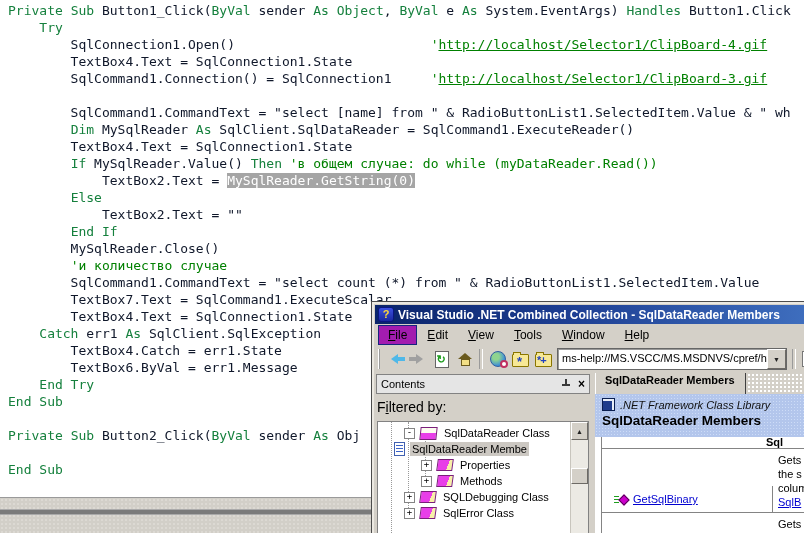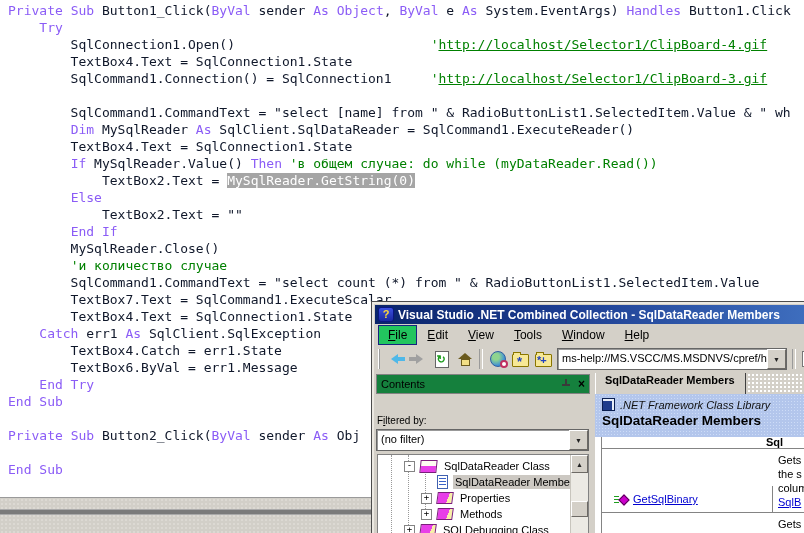--- a/index.html
+++ b/index.html
@@ -4,21 +4,21 @@
 <style>
   html,body{margin:0;padding:0;}
   .screen{position:relative;width:804px;height:533px;overflow:hidden;background:#fff;
           font-family:"Liberation Sans",sans-serif;}
 
   
   .code-editor{position:absolute;left:0;top:0;width:804px;height:497px;background:#fff;
     overflow:hidden;padding:2px 0 0 8px;z-index:1;}
   .code-line{height:17px;white-space:pre;font-family:"DejaVu Sans Mono",monospace;
     font-size:13px;line-height:17px;color:#000;}
-  .seg-k{color:#8b5cf6;}
+  .seg-k{color:#15803d;}
   .seg-c{color:#008000;}
   .seg-u{color:#008000;text-decoration:underline;}
   .seg-x{background:#a5a5a5;color:#ffffff;}
   .seg-p{color:#0f172a;}
 
   
   .bottom-strip{position:absolute;left:0;top:497px;width:804px;height:36px;z-index:2;
     background:#d2cfc8;border-top:1px solid #9a9a9a;
     background-image:radial-gradient(#dcd9d3 0.8px,transparent 0.8px);background-size:4px 4px;}
   .strip-line{margin-top:11px;height:4px;background:#7b7b7b;
@@ -31,21 +31,21 @@
 
   .title-bar{height:19px;display:flex;align-items:center;gap:4px;padding-left:3px;
     background:linear-gradient(90deg,#0a246a 0%,#1e3f93 45%,#3f6fbf 100%);}
   .help-q{width:14px;height:13px;flex:none;background:linear-gradient(#3c50e0,#1b2aa0);
     border:1px solid #0a1680;border-radius:3px;color:#ffd836;
     font:bold 11px/12px "Liberation Sans",sans-serif;text-align:center;}
   .title-text{color:#fff;font-weight:bold;font-size:12px;white-space:nowrap;}
 
   .menu-bar{height:21px;display:flex;align-items:center;font-size:12px;padding-left:3px;}
   .menu-item{padding:2px 9px;border:1px solid transparent;}
-  .menu-item.focused{border:1px solid #16247e;background:#22c55e;}
+  .menu-item.focused{border:1px solid #16247e;background:#a21caf;}
   .ul{text-decoration:underline;}
 
   .toolbar{height:28px;display:flex;align-items:center;padding-left:2px;}
   .gripper{width:3px;height:20px;border-left:1px solid #fff;border-right:1px solid #9a9a9a;
     margin:0 4px 0 1px;}
   .tb-btns{display:flex;align-items:center;}
   .tb-btn{width:23px;height:22px;display:flex;align-items:center;justify-content:center;flex:none;}
   .tb-sep{width:2px;height:20px;border-left:1px solid #9a9a9a;border-right:1px solid #fff;
     margin:0 3px;flex:none;}
   
@@ -79,27 +79,27 @@
   .url-text{flex:1;font-size:11px;line-height:18px;padding-left:4px;white-space:nowrap;overflow:hidden;}
   .combo-btn{width:17px;background:#d4d0c8;border:1px solid;border-color:#fff #6d6a65 #6d6a65 #fff;
     display:flex;align-items:center;justify-content:center;font-size:7px;color:#222;flex:none;}
   .ic-new-window{width:16px;height:14px;background:#fff;border:1px solid #777;position:relative;flex:none;}
   .ic-new-window::after{content:"";position:absolute;left:1px;top:1px;width:6px;height:5px;background:#f6d94c;}
 
   
   .help-main{display:flex;height:165px;}
   .contents-panel{width:214px;flex:none;display:flex;flex-direction:column;padding:1px 0 0 1px;}
   .panel-header{height:18px;border:1px solid #828282;display:flex;align-items:center;
-    padding:0 4px;background:#15803d;}
+    padding:0 4px;background:#e5e5e5;}
   .panel-title{flex:1;font-size:11px;}
   .pin-icon{position:relative;width:11px;height:11px;margin-right:7px;}
   .pin-icon::before{content:"";position:absolute;left:5px;top:0;width:2px;height:6px;background:#3a3a3a;}
   .pin-icon::after{content:"";position:absolute;left:2px;top:5px;width:8px;height:2px;background:#3a3a3a;}
   .close-icon{font-size:12px;font-weight:bold;line-height:11px;}
-  .filter-label{font-size:10px;margin:21px 1px 3px 1px;}
+  .filter-label{font-size:14px;margin:5px 1px 3px 1px;}
   .filter-combo{height:20px;display:flex;background:#fff;border:1px solid #666;
     box-shadow:inset 1px 1px 0 #999;margin-right:1px;}
   .filter-value{flex:1;font-size:11px;line-height:18px;padding-left:4px;}
   .tree-box{flex:1;margin:3px 1px 0 1px;background:#fff;border:1px solid #828282;
     position:relative;overflow:hidden;padding-top:3px;}
   .vline{position:absolute;border-left:1px dotted #999;width:0;}
   .tree-row{height:16px;display:flex;align-items:center;position:relative;font-size:11px;
     white-space:nowrap;}
   .expander{width:9px;height:9px;flex:none;border:1px solid #848484;background:#fff;
     font:9px/7px "DejaVu Sans Mono",monospace;text-align:center;margin-right:5px;color:#000;}
@@ -249,35 +249,31 @@
 
     <div class="help-main">
 
       <div class="contents-panel">
         <div class="panel-header">
           <span class="panel-title">Contents</span>
           <span class="pin-icon"></span>
           <span class="close-icon">×</span>
         </div>
         <div class="filter-label">F<span class="ul">i</span>ltered by:</div>
-        <div class="filter-combo">
-          <span class="filter-value">(no filter)</span>
-          <span class="combo-btn">▼</span>
-        </div>
         <div class="tree-box">
           <div class="vline" style="left:13px;top:0;bottom:0;"></div>
           <div class="vline" style="left:30px;top:0;height:94px;"></div>
           <div class="vline" style="left:47px;top:12px;height:48px;"></div>
           <div>
               <div class="tree-row" style="padding-left: 26px;">
                 <span class="expander">-</span>
                 <span class="ticon ic-book-open"></span>
                 <span class="tlabel">SqlDataReader Class</span>
               </div>
-              <div class="tree-row" style="padding-left: 43px;">
+              <div class="tree-row" style="">
                 <span class="exp-spacer"></span>
                 <span class="ticon ic-topic-doc"></span>
                 <span class="tlabel tsel">SqlDataReader Membe</span>
               </div>
               <div class="tree-row" style="padding-left: 43px;">
                 <span class="expander">+</span>
                 <span class="ticon ic-book-closed"></span>
                 <span class="tlabel">Properties</span>
               </div>
               <div class="tree-row" style="padding-left: 43px;">

